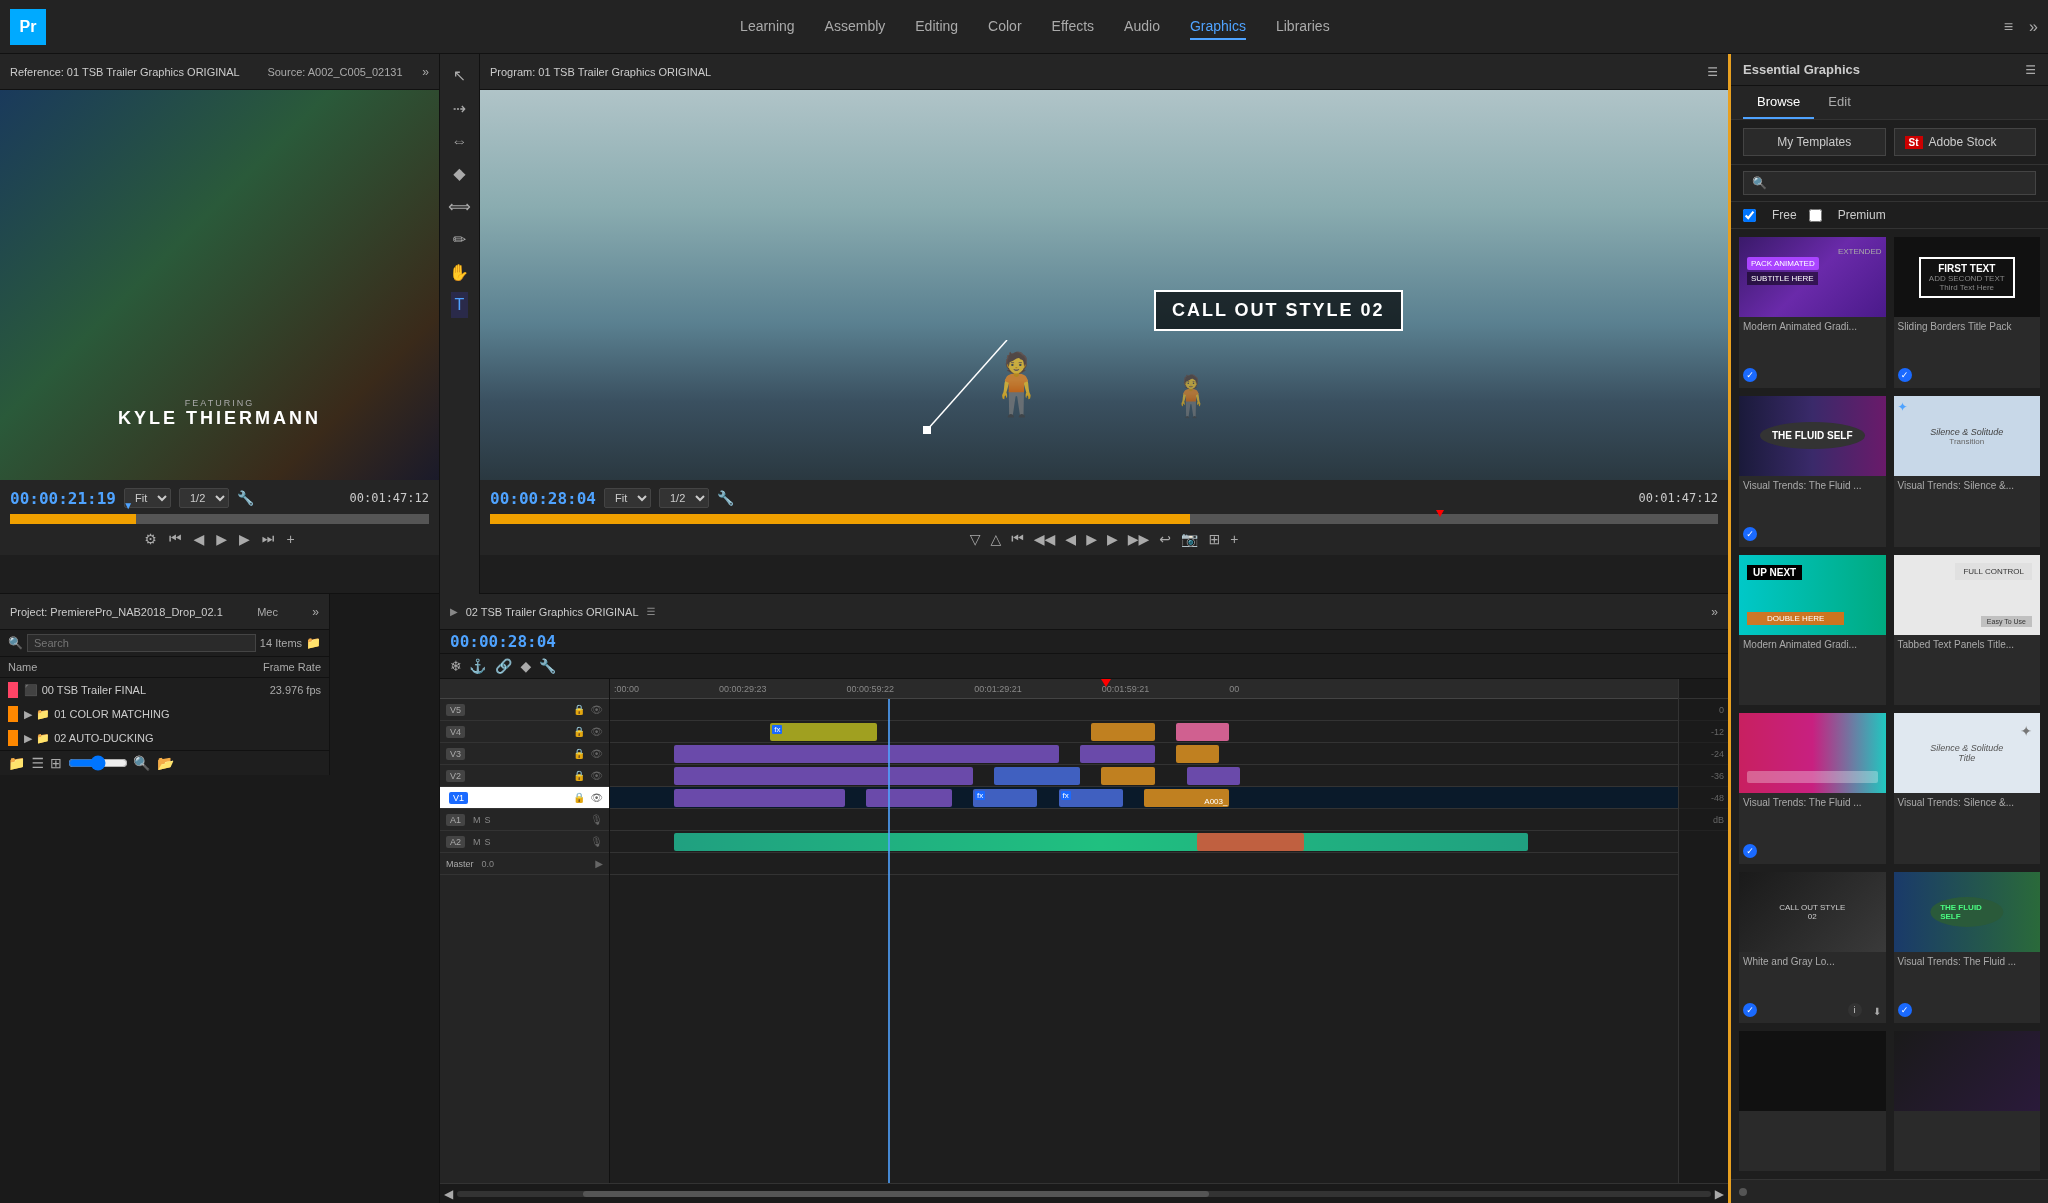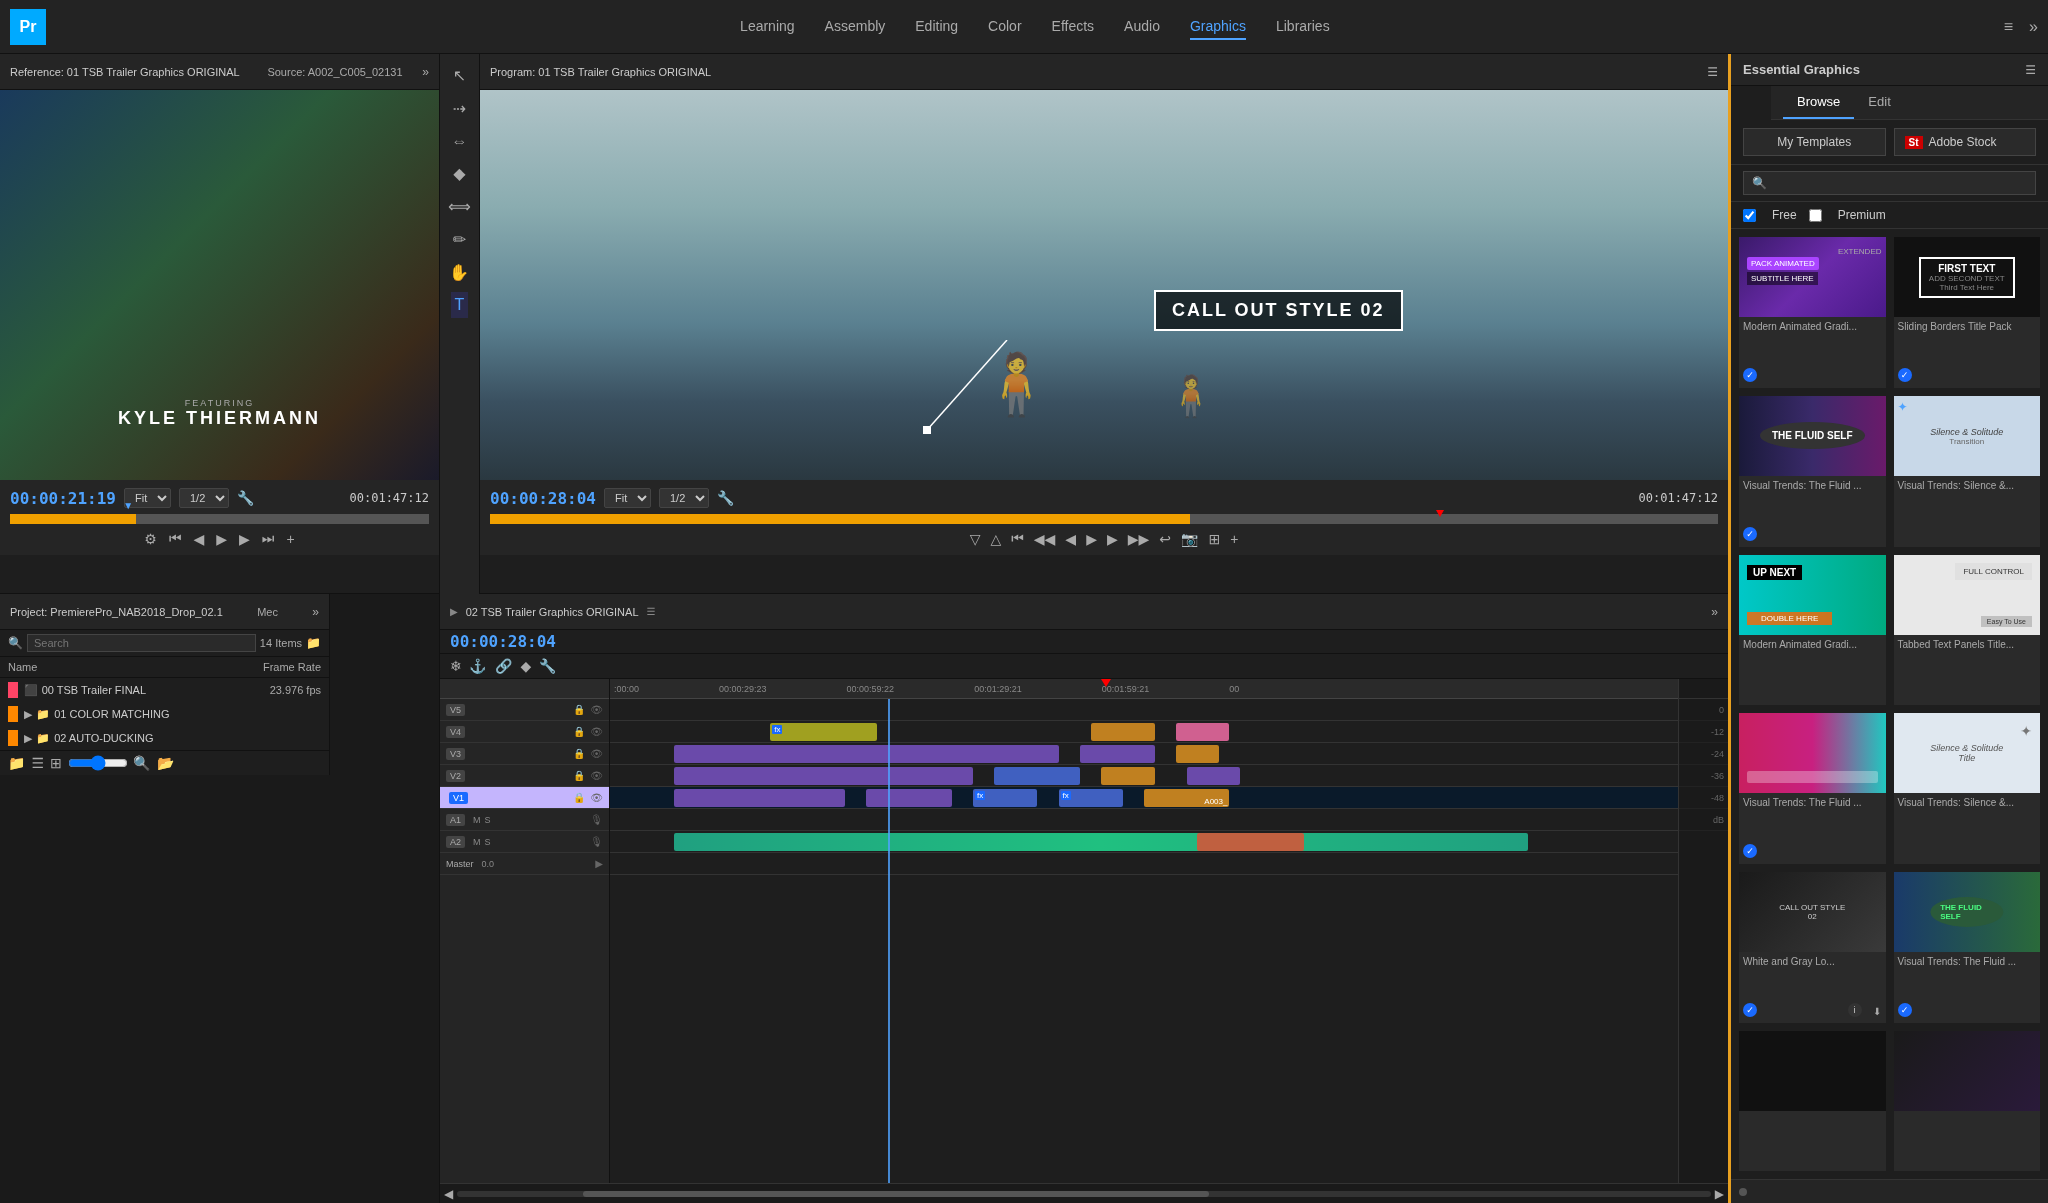--- a/index.html
+++ b/index.html
@@ -149,21 +149,21 @@
     #eg-panel {
       width: 320px; background: #1e1e1e; border-left: 3px solid #e8a020;
       display: flex; flex-direction: column; flex-shrink: 0;
     }
     #eg-header {
       display: flex; align-items: center; justify-content: space-between;
       padding: 8px 12px; background: #252525; border-bottom: 1px solid #111;
     }
     #eg-header .eg-title { font-size: 13px; color: #ccc; font-weight: bold; }
     #eg-header .eg-menu { color: #aaa; cursor: pointer; }
-    #eg-tabs { display: flex; padding: 0 12px; border-bottom: 1px solid #333; background: #252525; margin-left: 40px; }
+    #eg-tabs { display: flex; padding: 0 12px; border-bottom: 1px solid #333; background: #252525; }
     .eg-tab { padding: 8px 14px; cursor: pointer; font-size: 13px; color: #aaa; border-bottom: 2px solid transparent; }
     .eg-tab.active { color: #fff; border-bottom: 2px solid #4fa3ff; }
     #eg-tab-row { display: flex; align-items: center; padding: 8px 12px; gap: 8px; border-bottom: 1px solid #333; }
     .my-templates-btn { flex: 1; background: #2a2a2a; border: 1px solid #444; color: #ccc; padding: 6px 10px; font-size: 12px; cursor: pointer; text-align: center; }
     .adobe-stock-btn { flex: 1; background: #2a2a2a; border: 1px solid #444; color: #ccc; padding: 6px 10px; font-size: 12px; cursor: pointer; display: flex; align-items: center; gap: 6px; }
     .adobe-stock-btn .st-badge { background: #c00; color: #fff; font-size: 10px; padding: 1px 4px; font-weight: bold; }
     #eg-search { padding: 6px 12px; border-bottom: 1px solid #333; }
     #eg-search input { width: 100%; background: #2a2a2a; border: 1px solid #444; color: #ccc; padding: 4px 8px; font-size: 12px; }
     #eg-filters { display: flex; align-items: center; gap: 12px; padding: 6px 12px; border-bottom: 1px solid #333; }
     .filter-item { display: flex; align-items: center; gap: 16px; cursor: pointer; font-size: 12px; color: #ccc; }
@@ -423,21 +423,21 @@
             <div class="track-header">
               <span class="track-label">V3</span>
               <span style="margin-left:auto;color:#666;font-size:10px;">🔒</span>
               <span style="color:#666;font-size:10px;">👁</span>
             </div>
             <div class="track-header">
               <span class="track-label">V2</span>
               <span style="margin-left:auto;color:#666;font-size:10px;">🔒</span>
               <span style="color:#666;font-size:10px;">👁</span>
             </div>
-            <div class="track-header" style="background:#c4b5fd;padding-left:9px;">
+            <div class="track-header" style="background:#ffffff;padding-left:9px;">
               <span class="track-label v1">V1</span>
               <span style="margin-left:auto;color:#666;font-size:10px;">🔒</span>
               <span style="color:#666;font-size:10px;">👁</span>
             </div>
             <div class="track-header">
               <span class="track-label">A1</span>
               <span style="font-size:9px;color:#888;margin-left:4px;">M</span>
               <span style="font-size:9px;color:#888;">S</span>
               <span style="margin-left:auto;color:#666;font-size:10px;">🎙</span>
             </div>
@@ -607,21 +607,21 @@
             <div style="font-size:8px;color:#666;">Transition</div>
           </div>
         </div>
         <div style="position:absolute;top:4px;left:4px;color:#4fa3ff;font-size:12px;">✦</div>
         <div class="card-name">Visual Trends: Silence &amp;...</div>
       </div>
 
       <div class="eg-card">
         <div class="card-thumb thumb-upnext">
           <div style="position:absolute;top:10px;left:8px;background:#000;color:#fff;font-size:10px;font-weight:bold;padding:2px 6px;">UP NEXT</div>
-          <div style="position:absolute;bottom:10px;left:8px;background:rgba(255,100,0,0.8);color:#fff;font-size:8px;padding:2px 14px;">DOUBLE HERE</div>
+          <div style="position:absolute;bottom:10px;left:8px;background:rgba(255,100,0,0.8);color:#fff;font-size:8px;padding:2px 20px;">DOUBLE HERE</div>
         </div>
         <div class="card-name">Modern Animated Gradi...</div>
       </div>
 
       <div class="eg-card">
         <div class="card-thumb thumb-tabbed">
           <div style="position:absolute;top:8px;right:8px;background:#e0e0e0;padding:4px 8px;font-size:8px;color:#333;">FULL CONTROL</div>
           <div style="position:absolute;bottom:8px;right:8px;background:#c0c0c0;padding:2px 6px;font-size:7px;color:#333;">Easy To Use</div>
         </div>
         <div class="card-name">Tabbed Text Panels Title...</div>

